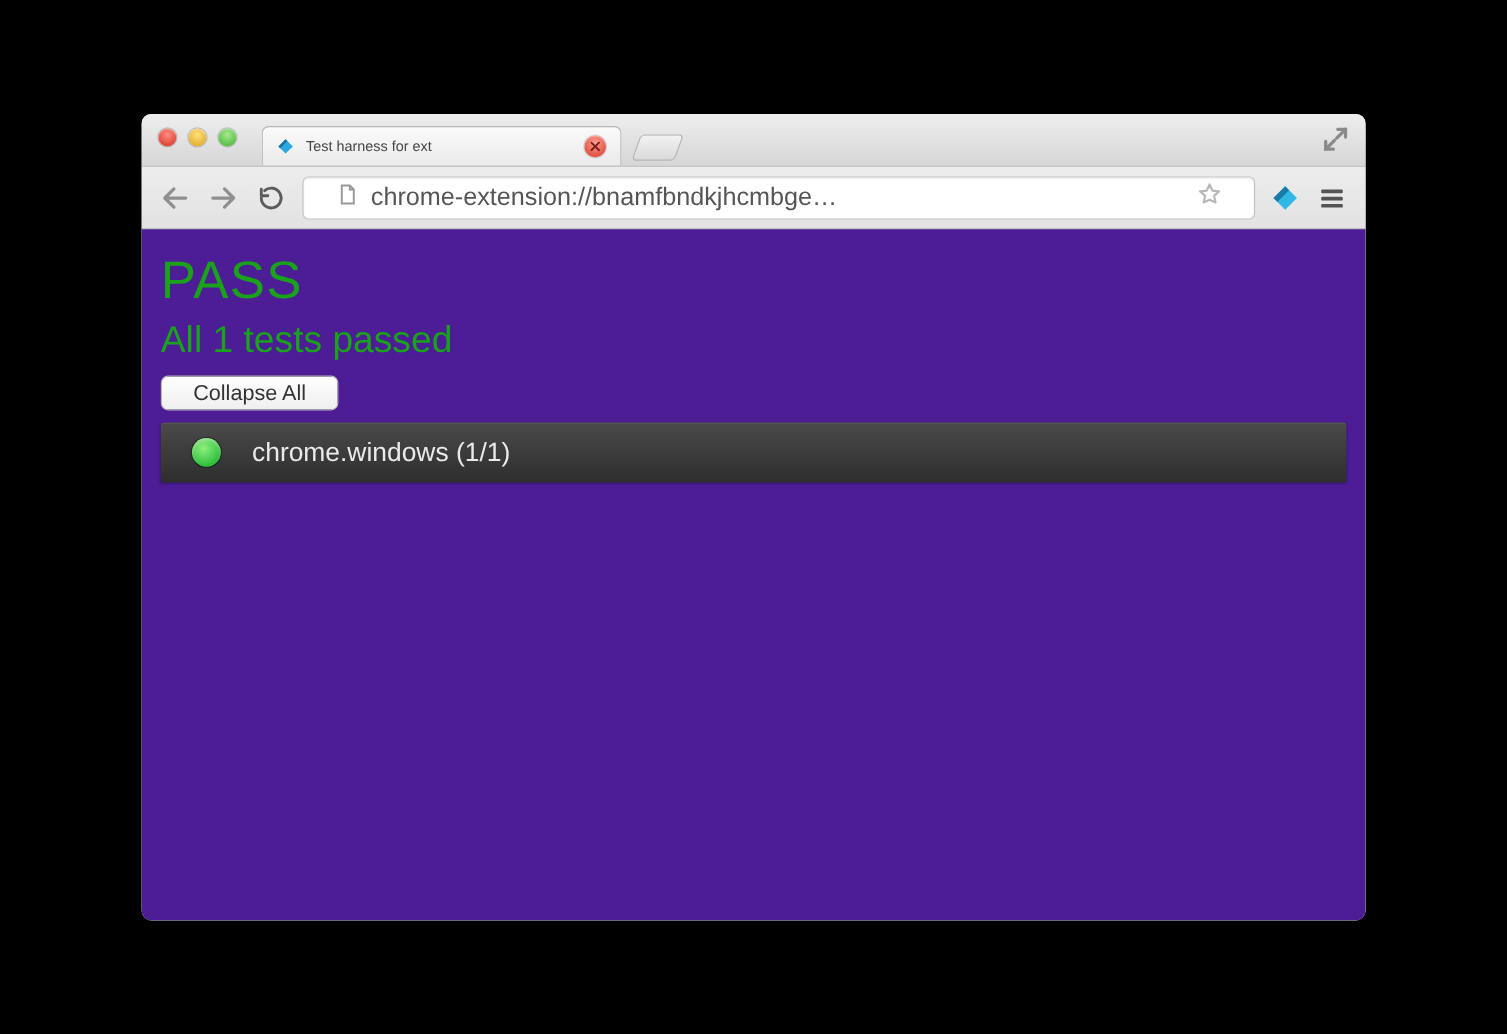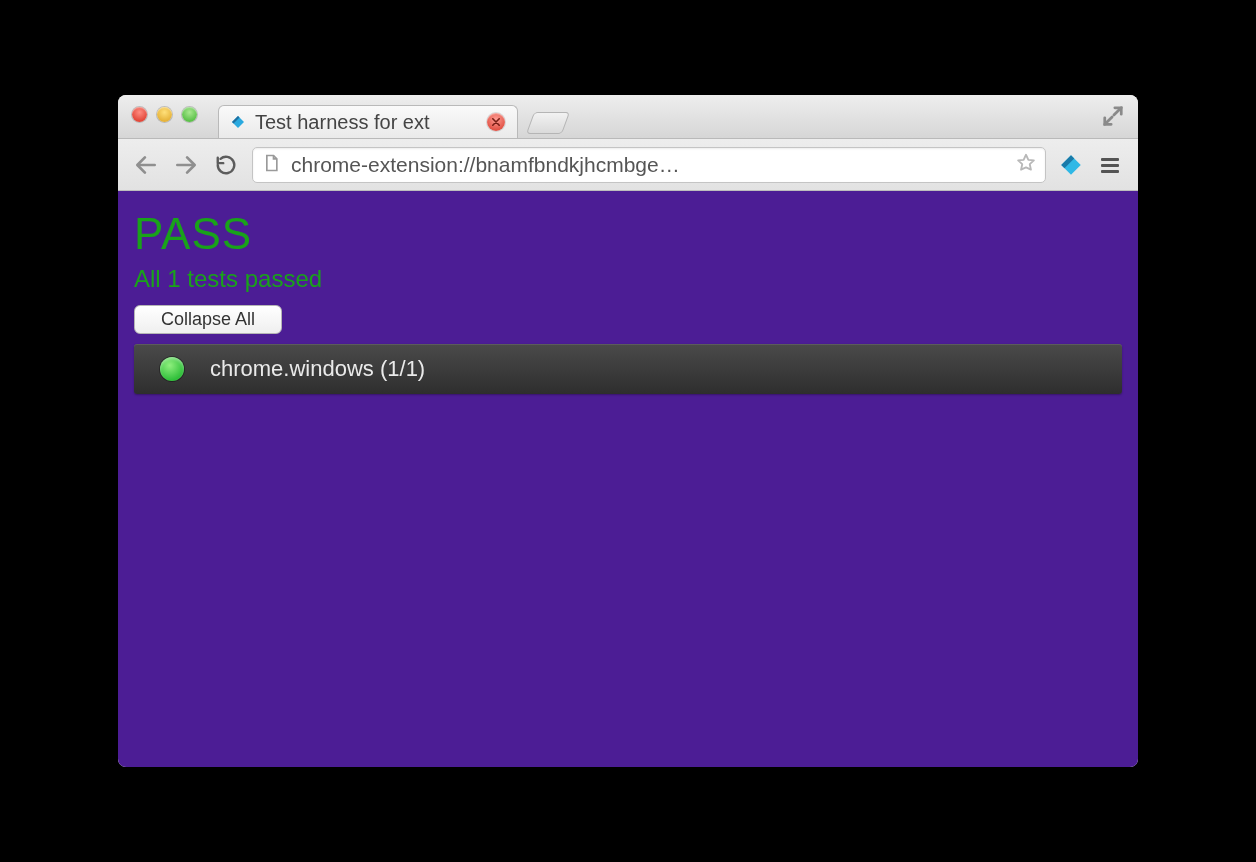--- a/index.html
+++ b/index.html
@@ -59,21 +59,21 @@
     position: relative;
     height: 33px;
     background: linear-gradient(to bottom, #fafafa, #eaeaea);
     border: 1px solid #b9b9b9;
     border-bottom: none;
     border-radius: 6px 6px 0 0;
     display: flex;
     align-items: center;
     padding: 0 12px 0 10px;
     gap: 8px;
-    font-size: 20px;
+    font-size: 12px;
     color: #444;
     min-width: 300px;
   }
   .tab .favicon {
     width: 18px; height: 18px; display:flex; align-items:center; justify-content:center;
   }
   .tab .tab-close {
     width: 18px; height: 18px; border-radius: 50%;
     background: radial-gradient(circle at 50% 35%, #ff9d94, #e25447 70%);
     box-shadow: inset 0 1px 1px rgba(255,255,255,0.4), 0 0 0 1px rgba(0,0,0,0.12);
@@ -115,21 +115,21 @@
   }
   .navbtn.enabled { color: #5c5c5c; }
   .omnibox {
     flex: 1;
     height: 36px;
     background: #fff;
     border: 1px solid #c4c4c4;
     border-radius: 5px;
     display: flex;
     align-items: center;
-    padding: 0 8px;
+    padding: 0 26px;
     gap: 10px;
     box-shadow: inset 0 1px 2px rgba(0,0,0,0.08);
     overflow: hidden;
   }
   .omnibox .page-icon { color:#9a9a9a; flex:0 0 auto; }
   .omnibox .url {
     font-size: 21px;
     color: #555;
     white-space: nowrap;
     overflow: hidden;
@@ -150,21 +150,21 @@
     overflow: auto;
   }
   .status-heading {
     font-size: 44px;
     font-weight: 400;
     color: #19a21a;
     letter-spacing: 1px;
     margin-bottom: 6px;
   }
   .status-sub {
-    font-size: 24px;
+    font-size: 31px;
     color: #19a21a;
     margin-bottom: 12px;
   }
   .collapse-btn {
     font-size: 18px;
     padding: 3px 26px;
     background: linear-gradient(to bottom, #ffffff, #efefef);
     border: 1px solid #b5b5b5;
     border-radius: 6px;
     color: #333;

